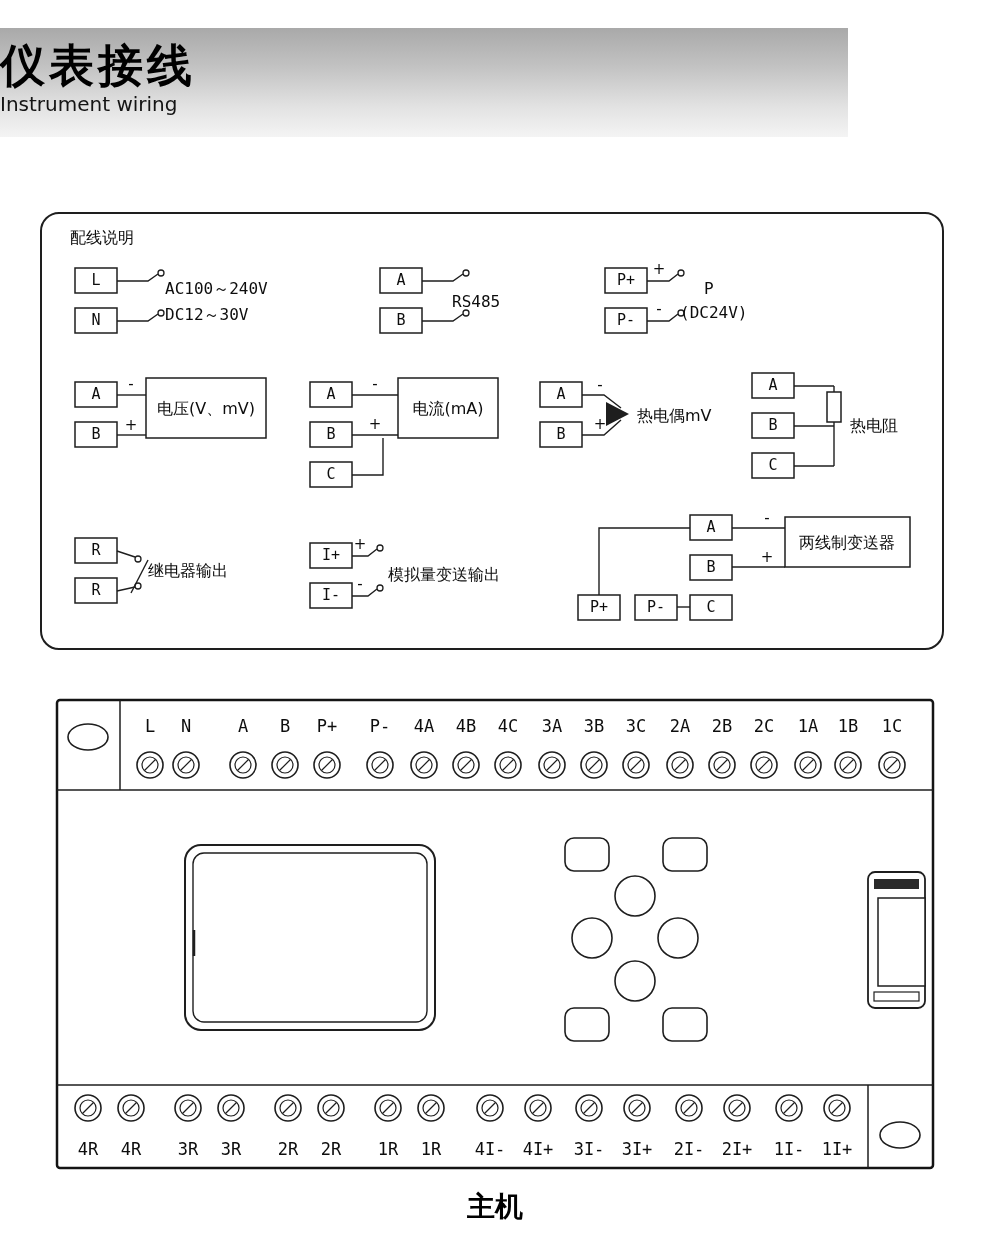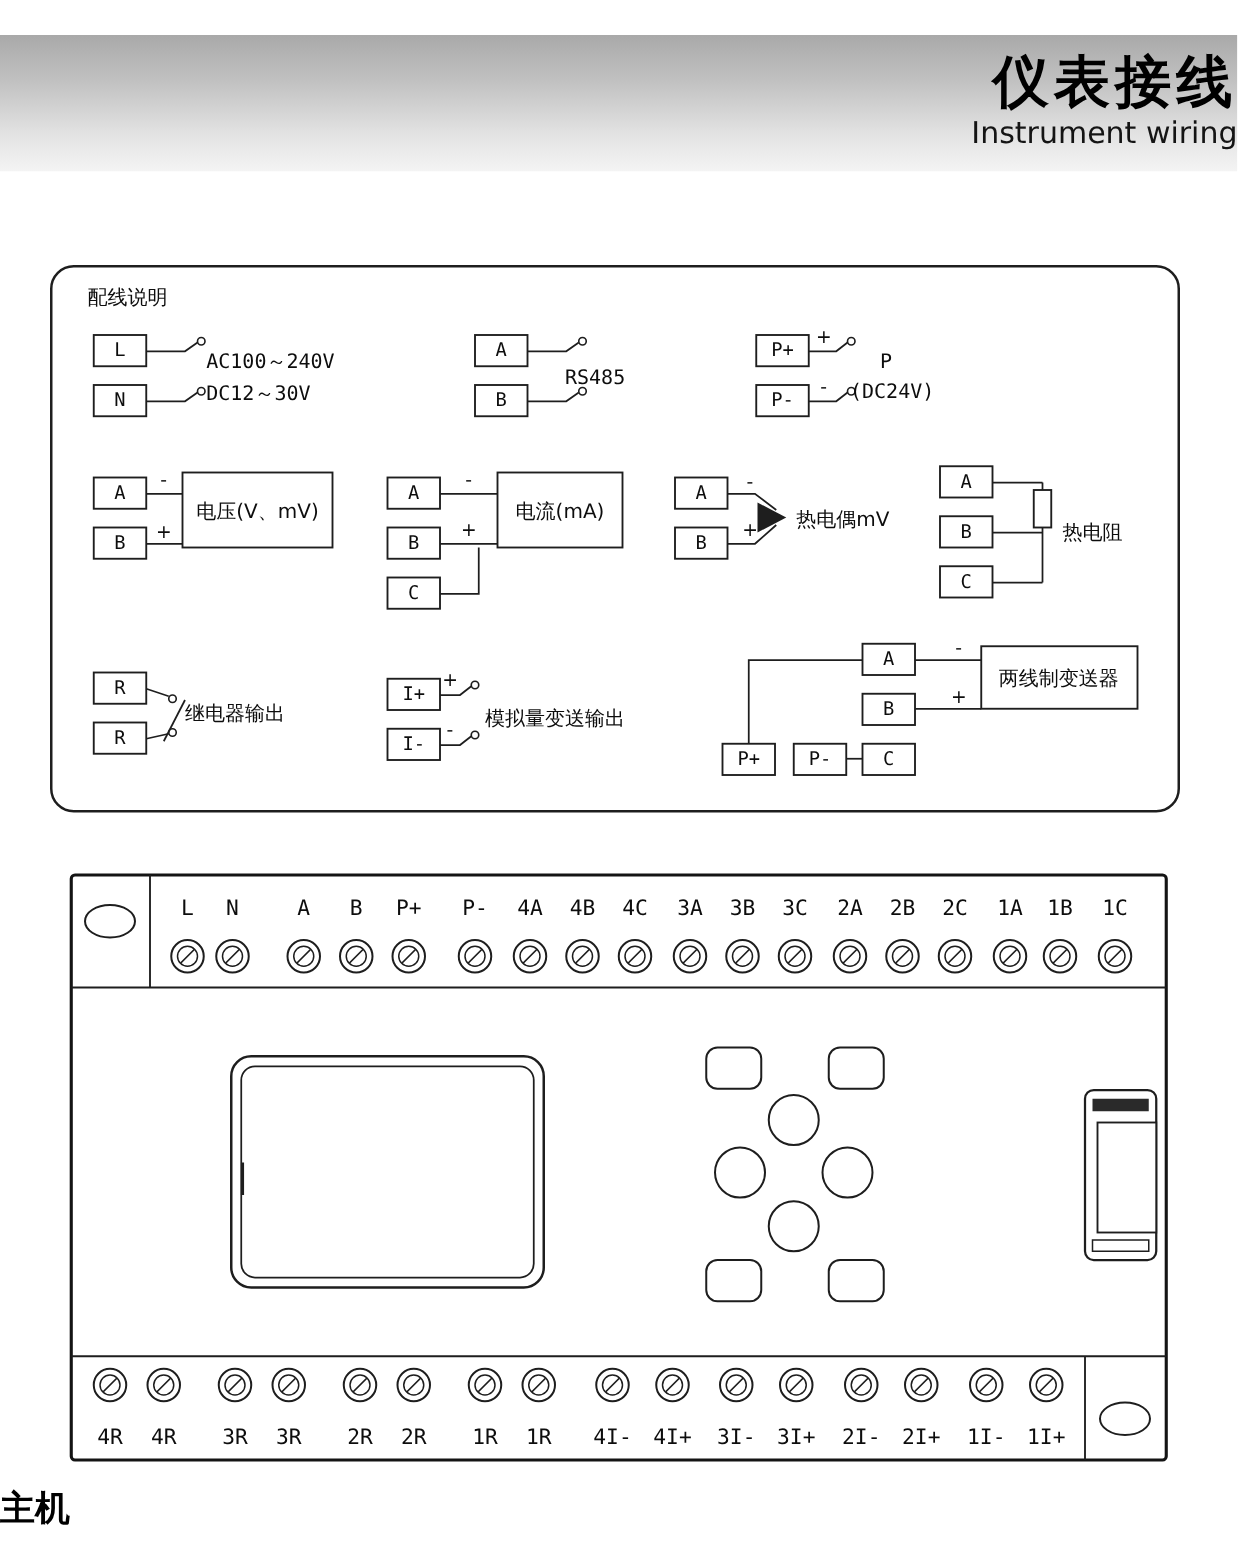--- a/index.html
+++ b/index.html
@@ -1,29 +1,29 @@
 <!DOCTYPE html>
 <html><head>
 <meta charset="utf-8">
 <style>
   * { margin:0; padding:0; box-sizing:border-box; }
   html,body { background:#fff; }
   body { width:990px; font-family:"DejaVu Sans", sans-serif; }
   .page { position:relative; width:990px; height:1241px; background:#fff; overflow:hidden; }
 
-  .banner { position:absolute; left:0; top:28px; width:990px; height:109px;
+  .banner { position:absolute; left:0; top:28px; width:848px; height:109px;
     background:linear-gradient(180deg,#a9a9a9 0%,#c2c2c2 35%,#e2e2e2 72%,#f4f4f4 100%);
-    text-align:right; }
+    text-align:left; }
   .banner h1 { font-size:45px; font-weight:900; color:#000; letter-spacing:4px; padding-top:13px; line-height:1.12;
     font-family:"DejaVu Sans", sans-serif; }
-  .banner .sub { font-size:24px; color:#141414; margin-top:1px; }
+  .banner .sub { font-size:20px; color:#141414; margin-top:1px; }
 
   .wiring-panel { position:absolute; left:38px; top:210px;text-decoration:underline; }
   .main-unit    { position:absolute; left:55px; top:698px; }
-  .caption { position:absolute; left:0; top:1188px; width:990px; text-align:left;
+  .caption { position:absolute; left:0; top:1188px; width:990px; text-align:center;
     font-size:28px; font-weight:bold; color:#000; font-family:"DejaVu Serif", serif; }
 
   svg { display:block; }
   .panel-border  { fill:#fff; stroke:#1e1e1e; stroke-width:2; }
   .device-border { fill:#fff; stroke:#141414; stroke-width:2.5; }
   .box  { fill:#fff; stroke:#1e1e1e; stroke-width:1.5; }
   .wire { fill:none; stroke:#1e1e1e; stroke-width:1.4; }
   .thin { stroke:#1e1e1e; stroke-width:1.5; }
   .dot  { fill:#fff; stroke:#1e1e1e; stroke-width:1.3; }
   svg text { fill:#0d0d0d; font-family:"DejaVu Sans", sans-serif; }

